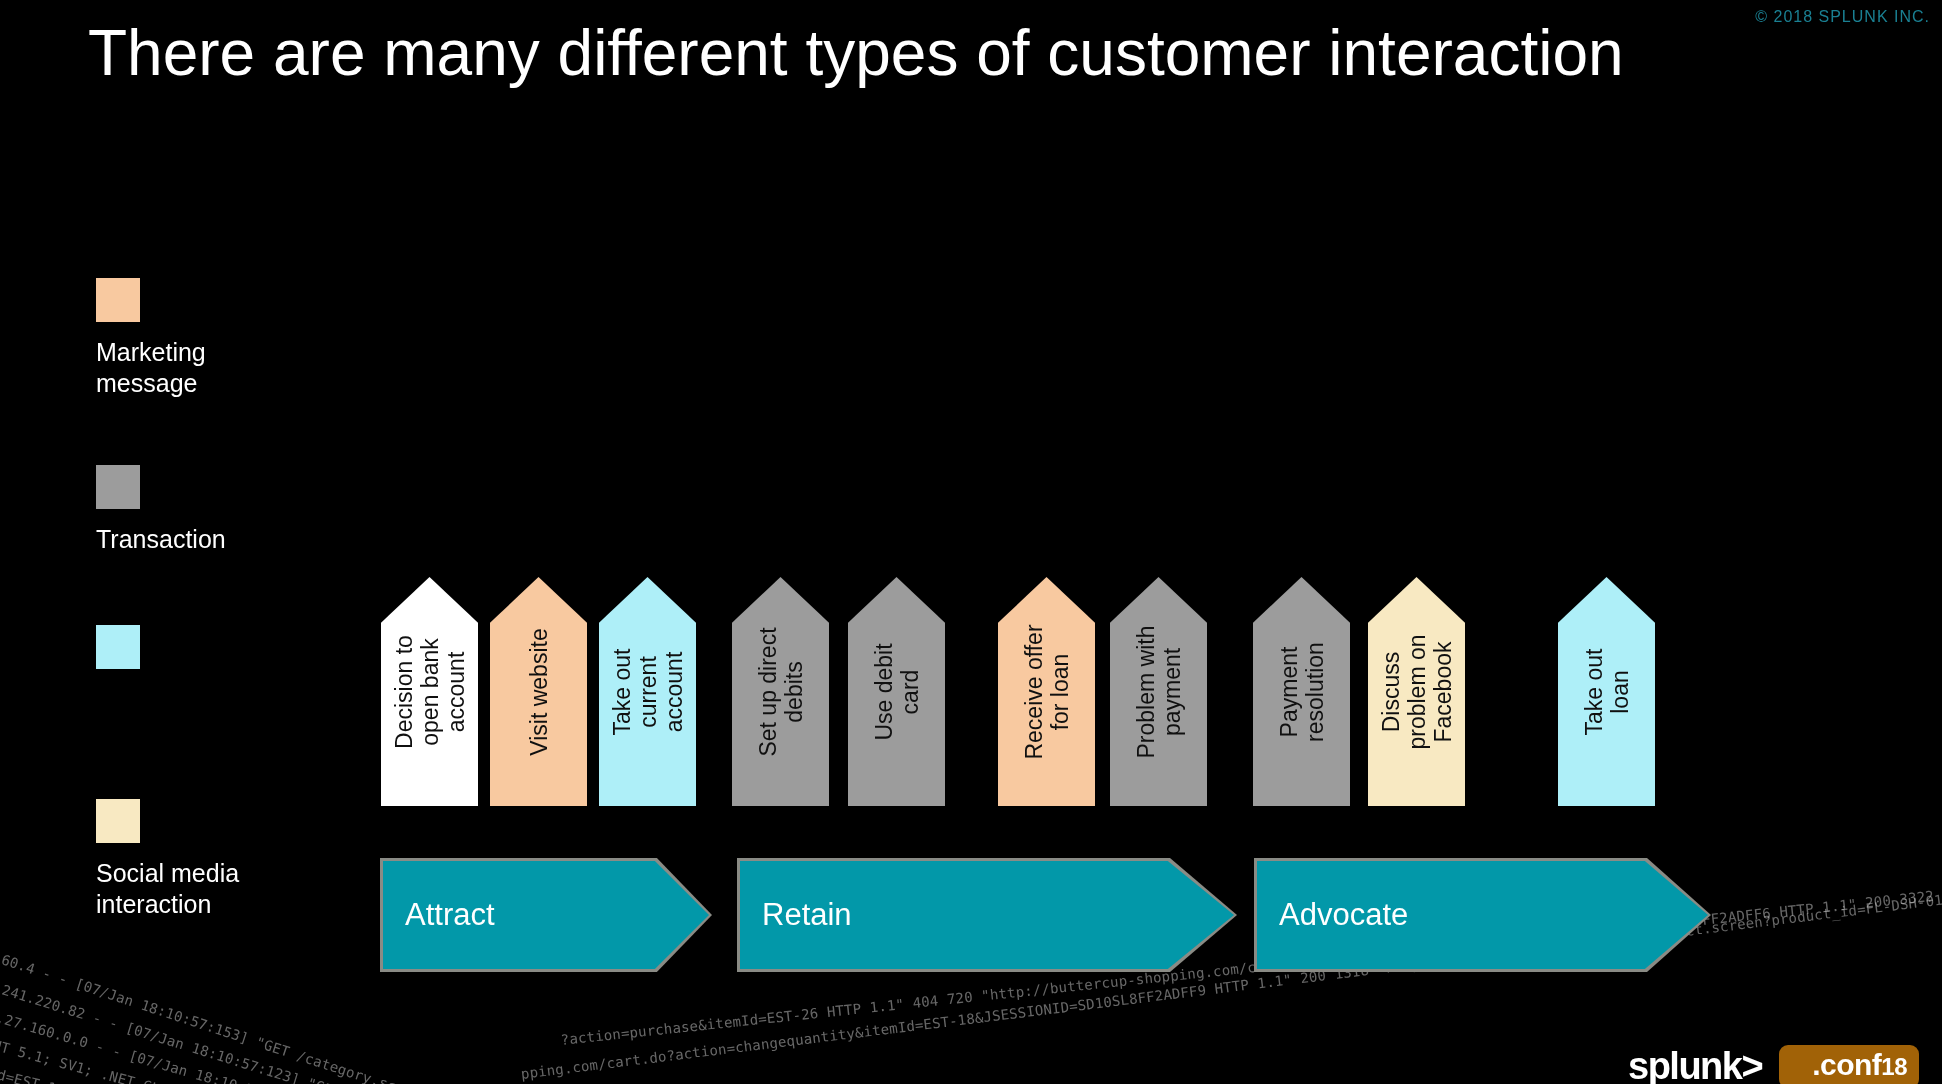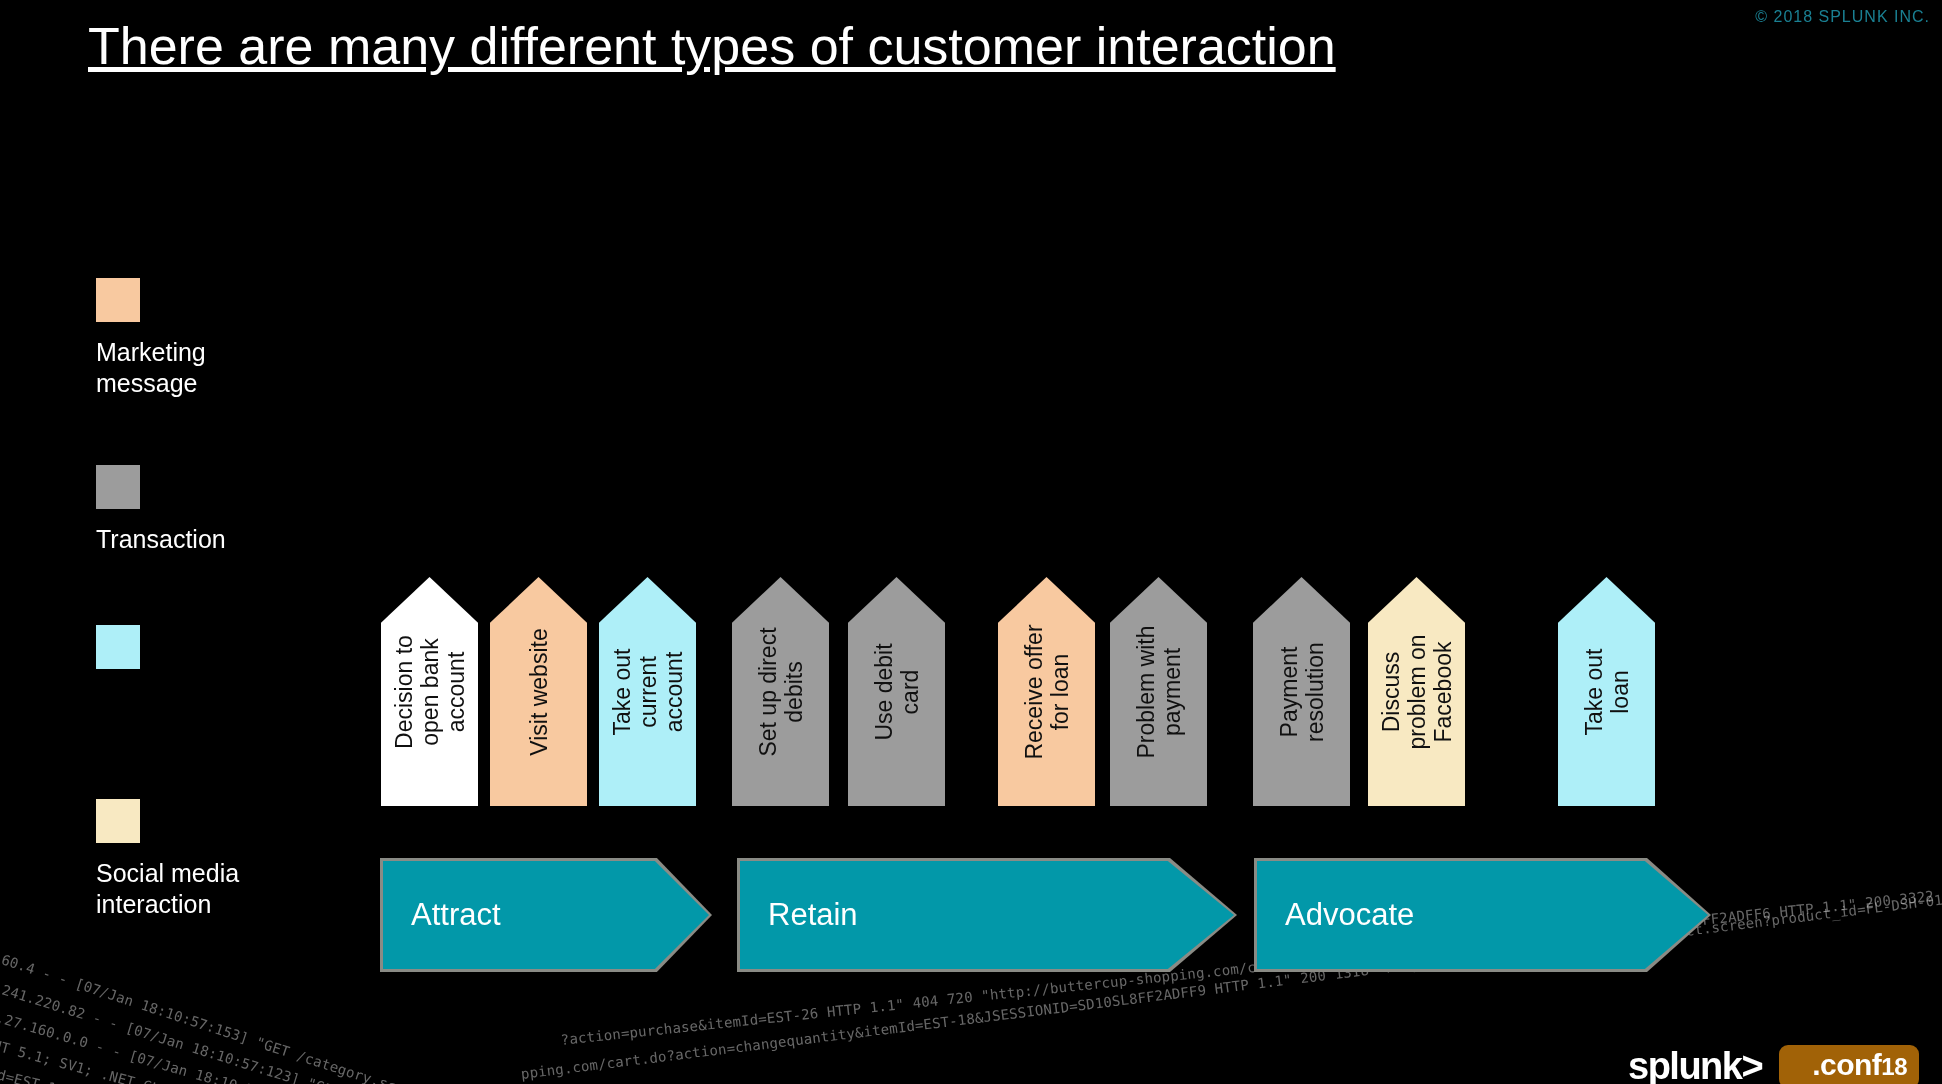--- a/index.html
+++ b/index.html
@@ -2,37 +2,37 @@
 <html><head>
 <meta charset="utf-8">
 <style>
   html,body{margin:0;padding:0;background:#000;}
   .slide{position:relative;width:1942px;height:1084px;background:#000;overflow:hidden;
          font-family:"Liberation Sans",sans-serif;}
 
   .copyright{position:absolute;top:8px;right:12px;font-size:16px;font-weight:400;
              letter-spacing:1px;color:#1a8093;}
 
-  .title{position:absolute;left:88px;top:16px;margin:0;font-size:52px;font-weight:400;
-         color:#ffffff;letter-spacing:0;white-space:nowrap;text-decoration:underline;}
+  .title{position:absolute;left:88px;top:16px;margin:0;font-size:64px;font-weight:400;
+         color:#ffffff;letter-spacing:0;white-space:nowrap;}
 
   .legend-item{position:absolute;left:96px;width:240px;}
   .legend-swatch{width:44px;height:44px;}
   .legend-label{margin-top:15px;font-size:25px;line-height:31px;color:#ffffff;white-space:pre-line;}
 
   .arrow{position:absolute;top:577px;width:97px;height:229px;
          clip-path:polygon(50% 0,100% 20%,100% 100%,0 100%,0 20%);}
   .arrow-label{position:absolute;top:50%;left:50%;width:212px;
                transform:translate(-50%,-50%) rotate(-90deg);
                text-align:center;font-size:23px;line-height:26px;color:#101010;
                white-space:pre-line;}
 
   .banner{position:absolute;top:858px;height:114px;background:#8a8b85;}
   .banner-fill{position:absolute;inset:3px;background:#0298a9;display:flex;align-items:center;
-               padding-left:28px;box-sizing:border-box;}
+               padding-left:22px;box-sizing:border-box;}
   .banner-label{font-size:31px;color:#ffffff;}
 
   .footer-logo{position:absolute;left:1628px;top:1042px;height:48px;
                display:flex;align-items:center;gap:17px;}
   .wordmark{font-size:38px;font-weight:700;color:#ffffff;letter-spacing:-1.5px;}
   .conf-badge{position:relative;background:#fca40c;color:#ffffff;border-radius:9px;
               padding:3px 12px 6px;font-weight:700;font-size:30px;letter-spacing:-0.5px;}
   .conf-num{font-size:24px;}
   .badge-tail{position:absolute;left:12px;bottom:-12px;width:20px;height:14px;background:#fca40c;
               clip-path:polygon(0 0,100% 0,25% 100%);}

